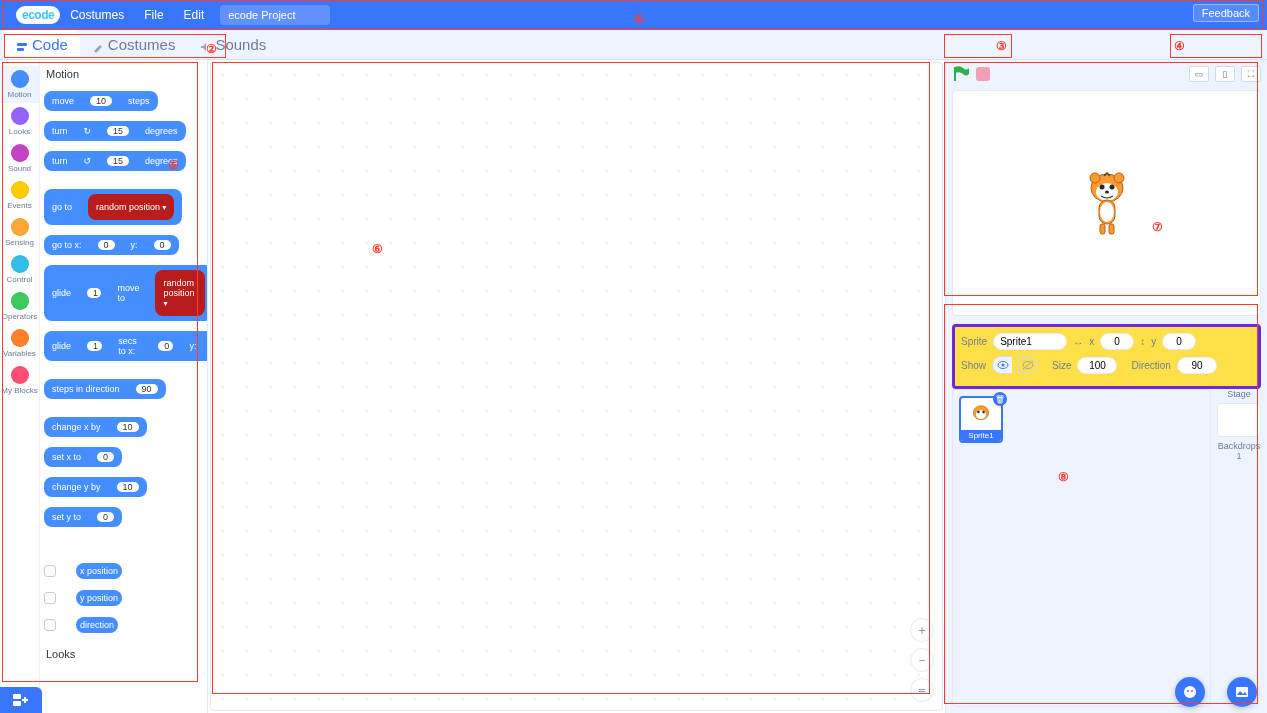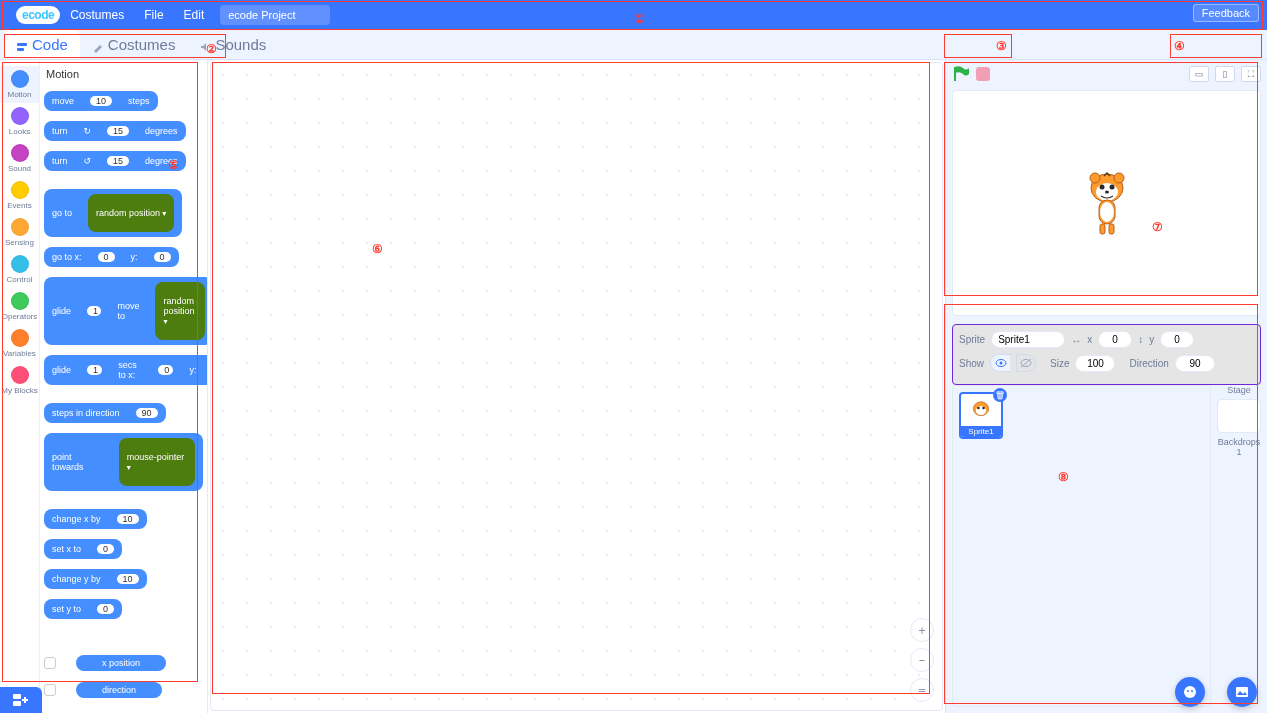--- a/index.html
+++ b/index.html
@@ -23,42 +23,42 @@
 .left-col { width: 208px; display:flex; border-right:1px solid #e3e9f5;}
 .cat-rail { width: 40px; background:#fff; border-right:1px solid #eef; padding-top:6px;}
 .cat { display:flex; flex-direction:column; align-items:center; font-size:8px; color:#6e7c99; padding:4px 0; cursor:pointer;}
 .cat .dot { width:18px; height:18px; border-radius:50%; margin-bottom:2px; border:1px solid rgba(0,0,0,0.05);}
 .cat.active { background:#eef4ff; }
 .blocks-pane { flex:1; overflow-y:auto; background:#fff; padding:6px 4px 20px 4px; position:relative;}
 .blocks-title { font-size:11px; color:#333; margin:2px 0 6px 2px;}
 .blk { background:#448eff; color:#fff; font-size:9px; border-radius:8px; padding:5px 8px; margin:5px 0; display:inline-flex; align-items:center; gap:16px; cursor:grab; position:relative;}
 .blk::before { content:""; position:absolute; left:8px; top:-3px; width:12px; height:3px; background:#fff;}
 .blk .pill { background:#fff; color:#333; border-radius:8px; padding:0 6px; font-size:9px; min-width:14px; text-align:center; display:inline-block;}
-.blk .drop { background:#4d7c0f; color:#fff; border-radius:8px; padding:14px 8px; font-size:9px;}
+.blk .drop { background:#b91c1c; color:#fff; border-radius:8px; padding:8px 8px; font-size:9px;}
 .blk .drop::after { content:" ▾"; font-size:8px;}
-.reporter { background:#448eff; color:#fff; font-size:9px; border-radius:10px; padding:3px 26px; margin:4px 0 4px 16px; display:inline-block;}
+.reporter { background:#448eff; color:#fff; font-size:9px; border-radius:10px; padding:3px 4px; margin:4px 0 4px 16px; display:inline-block;}
 .chkrow { display:flex; align-items:center; gap:4px; margin:3px 0;}
 .chkrow .chk { width:12px; height:12px; border:1px solid #ccc; border-radius:3px; background:#fff;}
 
 
 .workspace { flex:1; position:relative; background:#fff; background-image: radial-gradient(#e6ecf8 1px, transparent 1px); background-size: 24px 24px; margin:2px; border:1px solid #e3e9f5; border-radius:4px;}
 .ws-controls { position:absolute; right:8px; bottom:8px; display:flex; flex-direction:column; gap:6px;}
 .ws-btn { width:24px; height:24px; border-radius:50%; background:#fff; border:1px solid #e3e9f5; color:#6e7c99; font-size:12px; display:flex; align-items:center; justify-content:center; cursor:pointer;}
 
 
 .right-col { width:322px; display:flex; flex-direction:column; background:#eef4ff; border-left:1px solid #d8e3f7;}
 .stage-header { height:28px; background:#eef4ff; display:flex; align-items:center; padding:0 6px; justify-content:space-between;}
 .run-controls { display:flex; gap:6px; align-items:center;}
 .flag { width:18px; height:18px; cursor:pointer;}
 .stopbtn { width:14px; height:14px; background:#f19fb5; border-radius:3px; cursor:pointer;}
 .stage-size { display:flex; gap:6px; align-items:center;}
 .ssbtn { width:20px; height:16px; border:1px solid #cfd9ef; background:#fff; border-radius:2px; cursor:pointer; font-size:9px; color:#6e7c99; display:flex; align-items:center; justify-content:center;}
 .stage { background:#fff; margin:2px 6px; height:226px; border:1px solid #e3e9f5; border-radius:4px; position:relative; display:flex; align-items:center; justify-content:center;}
 .tiger { width:44px; height:66px; position:relative;}
-.sprite-panel { background:#e5e5e5; margin:6px 6px 0 6px; border:1px solid #6d28d9; border-radius:4px; padding:6px; font-size:10px; color:#6e7c99;}
+.sprite-panel { background:#fde047; margin:6px 6px 0 6px; border:3px solid #6d28d9; border-radius:4px; padding:6px; font-size:10px; color:#6e7c99;}
 .sp-row { display:flex; align-items:center; gap:6px; margin-bottom:6px;}
 .sp-row input { width:54px; border:1px solid #e3e9f5; border-radius:12px; padding:2px 6px; font-size:10px; text-align:center;}
 .sp-row .lab { font-size:10px; color:#6e7c99;}
 .vis-btn { width:20px; height:18px; border:1px solid #cfd9ef; display:flex; align-items:center; justify-content:center; font-size:10px; cursor:pointer;}
 .vis-btn.left{ border-top-left-radius:10px; border-bottom-left-radius:10px; border-right:none;}
 .vis-btn.right{ border-top-right-radius:10px; border-bottom-right-radius:10px;}
 .vis-btn.active{ background:#eef4ff; color:#3976ff;}
 .sprite-list-wrap { display:flex; margin:0 6px 6px 6px; gap:6px; flex:1;}
 .sprite-list { flex:1; background:#eef4ff; border:1px solid #e3e9f5; border-radius:4px; padding:6px; position:relative;}
 .sprite-tile { width:44px; background:#fff; border:2px solid #3976ff; border-radius:4px; padding:2px; text-align:center; font-size:8px; color:#3976ff; position:relative;}
@@ -205,24 +205,20 @@
             <span class="pill">0</span>
             <span>y:</span>
             <span class="pill">0</span>
           </span></div>
 
       <div style="height:8px"></div>
       <div><span class="blk">
             <span>steps in direction</span>
             <span class="pill">90</span>
           </span></div>
-      <div><span class="blk">
-            <span>point towards</span>
-            <span class="drop">mouse-pointer</span>
-          </span></div>
 
       <div style="height:8px"></div>
       <div><span class="blk">
             <span>change x by</span>
             <span class="pill">10</span>
           </span></div>
       <div><span class="blk">
             <span>set x to</span>
             <span class="pill">0</span>
           </span></div>
@@ -236,20 +232,24 @@
           </span></div>
 
       <div style="height:8px"></div>
 
       <div style="height:8px"></div>
 
       <div style="height:8px"></div>
       <div class="chkrow">
           <span class="chk"></span>
           <span class="reporter">x position</span>
+        </div>
+      <div class="chkrow">
+          <span class="chk"></span>
+          <span class="reporter">y position</span>
         </div>
       <div class="chkrow">
           <span class="chk"></span>
           <span class="reporter">direction</span>
         </div>
 
       <div style="height:6px"></div>
       <div class="blocks-title" style="position:relative;">Looks</div>
     </div>
   </div>

